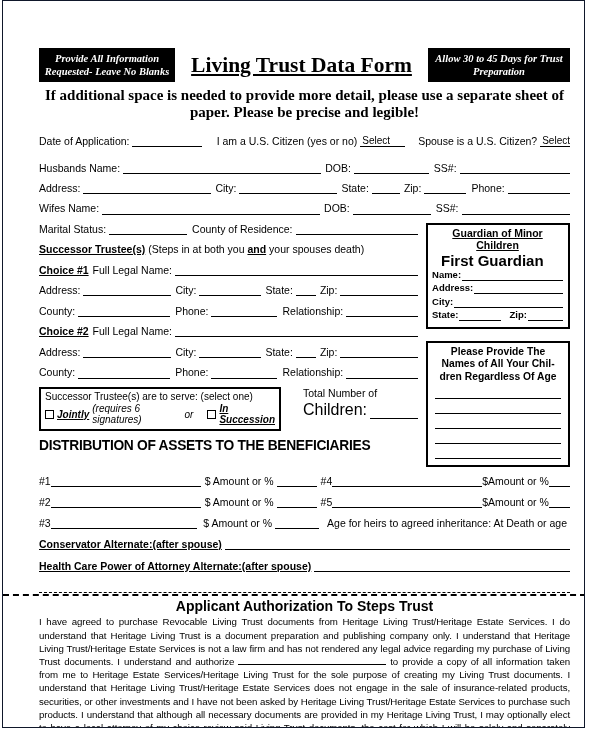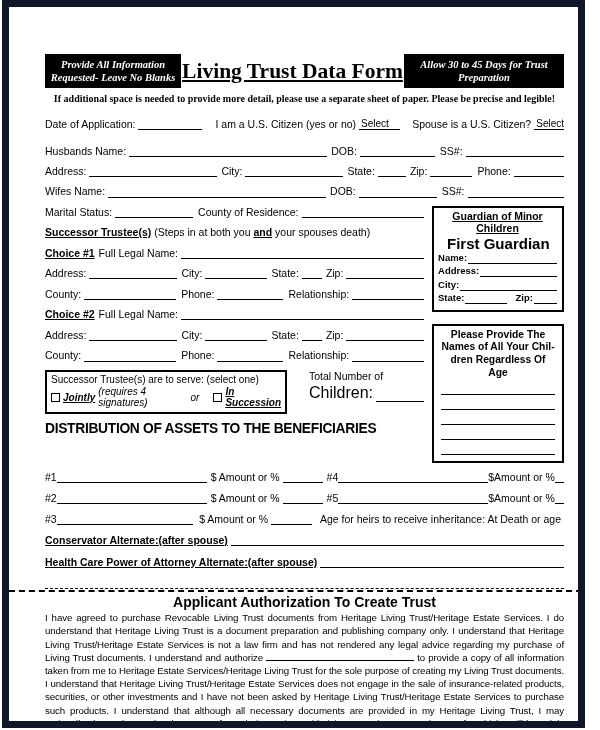--- a/index.html
+++ b/index.html
@@ -1,38 +1,38 @@
 <!DOCTYPE html>
 <html><head>
 <meta charset="utf-8">
 <style>
   * { margin:0; padding:0; box-sizing:border-box; }
   html,body { width:600px; height:730px; background:#fff; }
   body { font-family:"Liberation Sans", sans-serif; color:#000; }
   .page {
     position:relative; margin-left:2px; width:583px; height:728px;
-    border:7px solid #0f172a; background:#fff; overflow:hidden;
+    border:1px solid #0f172a; background:#fff; overflow:hidden;
     padding:0 14px 0 36px;
   }
   
   .hdr { display:flex; align-items:center; margin-top:47px; }
   .hdr-box {
     background:#000; color:#fff; font-family:"Liberation Serif", serif;
     font-weight:bold; font-style:italic; text-align:center;
     font-size:10.5px; line-height:1.25; padding:4px 4px;
   }
   .hdr-box.left  { width:136px; }
-  .hdr-box.right { width:160px; }
+  .hdr-box.right { width:142px; }
   .hdr-title {
     flex:1; text-align:center; font-family:"Liberation Serif", serif;
     font-weight:bold; font-size:21.5px;text-decoration:underline;
   }
   .subtitle {
     text-align:center; font-family:"Liberation Serif", serif; font-weight:bold;
-    font-size:10px; margin-top:5px;
+    font-size:15px; margin-top:5px;
   }
   
   .frow { display:flex; align-items:flex-end; font-size:10.5px; line-height:1.15; white-space:nowrap; }
   .frow .lbl { padding-right:3px; }
   .b { font-weight:bold;text-decoration:underline; }
   .i { font-style:italic; }
   .fill { display:inline-block; border-bottom:1px solid #000; height:12px; }
   .fill.grow { flex:1; }
   .gap { display:inline-block; }
   .selectval { font-size:10px; padding-left:2px; }
@@ -193,21 +193,21 @@
         <span class="lbl" style="padding-left:5px">Relationship:</span>
         <span class="fill grow"></span>
       </div>
 
       <div class="serverow">
         <div class="servebox">
           <div>Successor Trustee(s) are to serve: (select one)</div>
           <div class="line2">
             <span class="chk"></span>
             <span class="b i">Jointly</span>
-            <span class="i" style="padding-left:3px">(requires 4 signatures)</span>
+            <span class="i" style="padding-left:3px">(requires 6 signatures)</span>
             <span class="i" style="padding:0 14px 0 16px">or</span>
             <span class="chk"></span>
             <span class="b i">In Succession</span>
           </div>
         </div>
         <div class="totchild">
           <div>Total Number of</div>
           <div class="frow">
             <span class="lbl">Children:</span>
             <span class="fill" style="width:48px"></span>
@@ -272,36 +272,36 @@
       <span class="lbl" style="padding-left:4px;padding-right:0">#5</span>
       <span class="fill" style="width:150px"></span>
       <span class="lbl" style="padding-right:0">$Amount or %</span>
       <span class="fill grow"></span>
     </div>
     <div class="frow">
       <span class="lbl" style="padding-right:0">#3</span>
       <span class="fill" style="width:150px"></span>
       <span class="lbl" style="padding-left:6px">$ Amount or %</span>
       <span class="fill" style="width:45px"></span>
-      <span class="lbl" style="padding-left:8px">Age for heirs to receive inheritance: At Death  or age</span>
+      <span class="lbl" style="padding-left:8px">Age for heirs to agreed inheritance: At Death  or age</span>
       <span class="fill grow"></span>
     </div>
   </div>
 
   <div class="alt" style="margin-top:4px">
     <div class="frow">
       <span class="lbl b">Conservator Alternate:(after spouse)</span>
       <span class="fill grow"></span>
     </div>
     <div class="frow">
       <span class="lbl b">Health Care Power of Attorney Alternate:(after spouse)</span>
       <span class="fill grow"></span>
     </div>
     <div class="frow" style="margin-bottom:0">
       <span class="fill dashed grow"></span>
     </div>
   </div>
   <hr class="dashline">
 
-  <div class="auth-heading">Applicant Authorization To Create Trust</div>
+  <div class="auth-heading">Applicant Authorization To Steps Trust</div>
   <p class="auth-para"><span>I have agreed to purchase Revocable Living Trust documents from Heritage Living Trust/Heritage Estate Services. I do understand that Heritage Living Trust is a document preparation and publishing company only. I understand that Heritage Living Trust/Heritage Estate Services  is not a law firm and has not rendered any legal advice regarding my purchase of Living Trust documents. I understand and authorize</span> <span class="pfill" style="width:148px"></span> <span>to provide a copy of all information taken from me to Heritage Estate Services/Heritage Living Trust for the sole purpose of creating my Living Trust documents. I understand that Heritage Living Trust/Heritage Estate Services does not engage in the sale of insurance-related products, securities, or other investments and I have not been asked by Heritage Living Trust/Heritage Estate Services to purchase such products. I understand that although all necessary documents are provided in my Heritage Living Trust,  I may optionally elect to have a local attorney of my choice review said Living Trust documents, the cost for which I will be solely and separately responsible. I understand that if additional legal services are required for transferring assets to my/our trust, separate and additional legal fees may be charged by the attorney I select. I hereby authorize Heritage Living Trust/Heritage Estate Services, its employees and/or associates, to release confidential information pertaining to my estate to the attorney selected by me should I elect this option. Heritage Living Trust/Heritage Estate Services, and</span>  </p>
 
 </div>
 
 </body></html>

